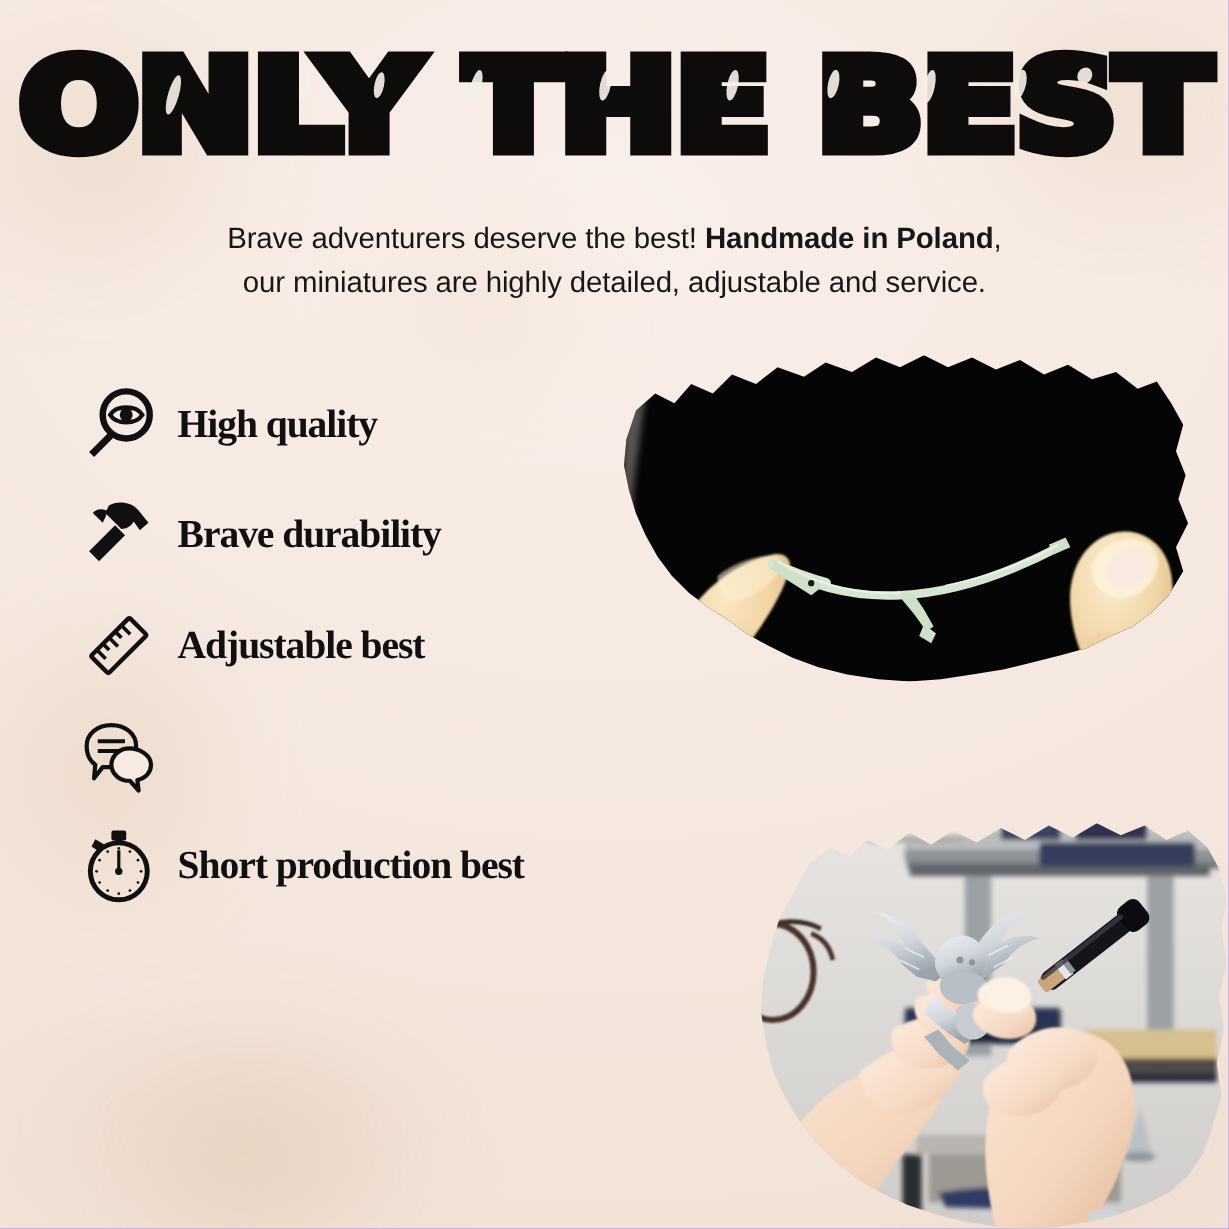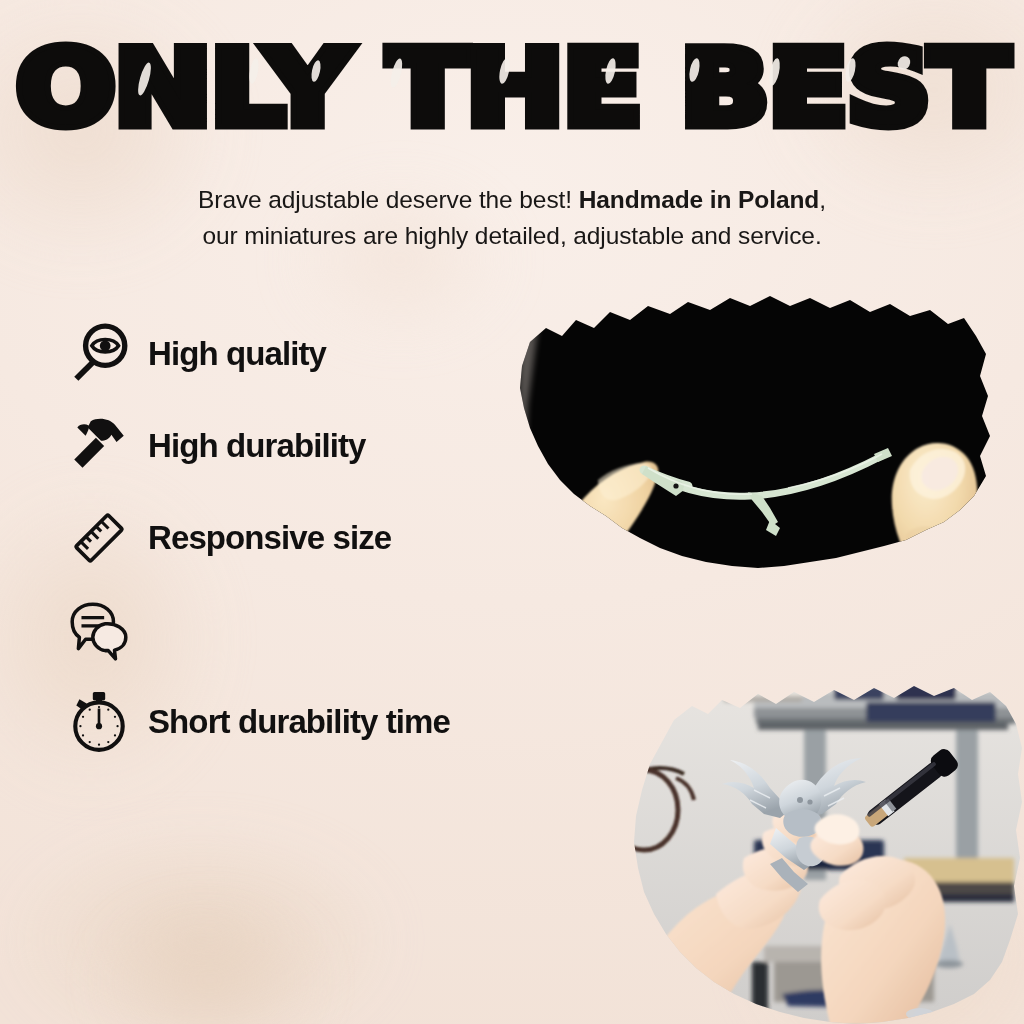--- a/index.html
+++ b/index.html
@@ -130,21 +130,21 @@
   .feature .ficon {
     width: 74px;
     min-width: 74px;
     height: 74px;
     display: flex;
     align-items: center;
     justify-content: center;
   }
   .feature .flabel {
     margin-left: 12px;
-    font-family: Liberation Sans, sans-serif;
+    font-family: Liberation Serif, serif;
     font-weight: 700;
     font-size: 33px;
     letter-spacing: -0.9px;
     color: #111010;
     white-space: nowrap;
   }
 
   
   .photo {
     position: absolute;
@@ -188,21 +188,21 @@
   <div class="gloss" style="left:312px;top:60px;width:8px;height:22px;transform:rotate(12deg);"></div>
   <div class="gloss" style="left:392px;top:58px;width:9px;height:30px;transform:rotate(14deg);"></div>
   <div class="gloss" style="left:500px;top:58px;width:9px;height:26px;transform:rotate(12deg);"></div>
   <div class="gloss" style="left:606px;top:58px;width:9px;height:26px;transform:rotate(12deg);"></div>
   <div class="gloss" style="left:690px;top:58px;width:9px;height:24px;transform:rotate(12deg);"></div>
   <div class="gloss" style="left:770px;top:58px;width:9px;height:28px;transform:rotate(12deg);"></div>
   <div class="gloss" style="left:846px;top:58px;width:9px;height:24px;transform:rotate(12deg);"></div>
   <div class="gloss" style="left:898px;top:56px;width:12px;height:14px;transform:rotate(30deg);"></div>
 
   <div class="subtitle">
-    <span><span>Brave adjustable deserve the best! </span><b>Handmade in Poland</b><span>,</span></span>
+    <span><span>Brave adventurers deserve the best! </span><b>Handmade in Poland</b><span>,</span></span>
     <br>
     <span>our miniatures are highly detailed, adjustable and service.</span>
   </div>
 
   <div class="features">
 
     <div class="feature">
       <span class="ficon">
         <svg width="66" height="66" viewBox="0 0 64 64">
           <path d="M12 58 L8 54 L26 36 L30 40 Z" fill="#111010"></path>
@@ -215,37 +215,37 @@
     </div>
 
     <div class="feature">
       <span class="ficon">
         <svg width="66" height="66" viewBox="0 0 64 64">
           <path d="M24 8 C31 4 42 5 48 12 L56 22 L49 28 L44 21 C42 25 38 27 34 27 L30 23 L21 14 Z" fill="#111010"></path>
           <path d="M22 12 C18 10 13 11 11 14 L19 22 C21 18 23 14 22 12 Z" fill="#111010"></path>
           <path d="M29 24 L37 32 L16 53 L8 45 Z" fill="#111010"></path>
         </svg>
       </span>
-      <span class="flabel">High durability</span>
+      <span class="flabel">Brave durability</span>
     </div>
 
     <div class="feature">
       <span class="ficon">
         <svg width="66" height="66" viewBox="0 0 64 64">
           <g transform="rotate(-45 32 32)">
             <rect x="10" y="22" width="44" height="20" rx="1.5" fill="none" stroke="#111010" stroke-width="3.6"></rect>
             <line x1="17" y1="22" x2="17" y2="32" stroke="#111010" stroke-width="3"></line>
             <line x1="24" y1="22" x2="24" y2="29" stroke="#111010" stroke-width="3"></line>
             <line x1="31" y1="22" x2="31" y2="32" stroke="#111010" stroke-width="3"></line>
             <line x1="38" y1="22" x2="38" y2="29" stroke="#111010" stroke-width="3"></line>
             <line x1="45" y1="22" x2="45" y2="32" stroke="#111010" stroke-width="3"></line>
           </g>
         </svg>
       </span>
-      <span class="flabel">Responsive size</span>
+      <span class="flabel">Adjustable best</span>
     </div>
 
     <div class="feature">
       <span class="ficon">
         <svg width="66" height="66" viewBox="0 0 64 64">
           <path d="M6 24 C6 14 15 7 26 7 C37 7 46 14 46 24 C46 34 37 41 26 41 L19 41 L12 50 L13 39 C8.5 36 6 30 6 24 Z" fill="none" stroke="#111010" stroke-width="3.4" stroke-linejoin="round"></path>
           <line x1="15" y1="20" x2="37" y2="20" stroke="#111010" stroke-width="3.2"></line>
           <line x1="15" y1="28" x2="37" y2="28" stroke="#111010" stroke-width="3.2"></line>
           <path d="M38 26 C48 25 58 31 58 39 C58 45 54 50 47 51.5 L48 60 L41 52 L38 52 C31 51 26 45 26 39 C26 33 31 27 38 26 Z" fill="#f6eae2" stroke="#111010" stroke-width="3.4" stroke-linejoin="round"></path>
         </svg>
@@ -270,21 +270,21 @@
               <circle cx="41" cy="51.5" r="1.1"></circle>
             <circle cx="32" cy="54" r="1.1"></circle>
               <circle cx="23" cy="51.5" r="1.1"></circle>
             <circle cx="16.5" cy="45" r="1.1"></circle>
               <circle cx="14" cy="36" r="1.1"></circle>
             <circle cx="16.5" cy="27" r="1.1"></circle>
               <circle cx="23" cy="20" r="1.1"></circle>
           </g>
         </svg>
       </span>
-      <span class="flabel">Short durability time</span>
+      <span class="flabel">Short production best</span>
     </div>
 
 
   </div>
 
   <div class="photo" id="photo-top">
     <svg class="inner" viewBox="0 0 506 310" preserveAspectRatio="none">
       <defs>
         <clipPath id="tornTop">
           <path d="M32,58 L48,44 L64,52 L78,36 L96,44 L112,28 L132,36 L150,22 L172,30 L190,18

